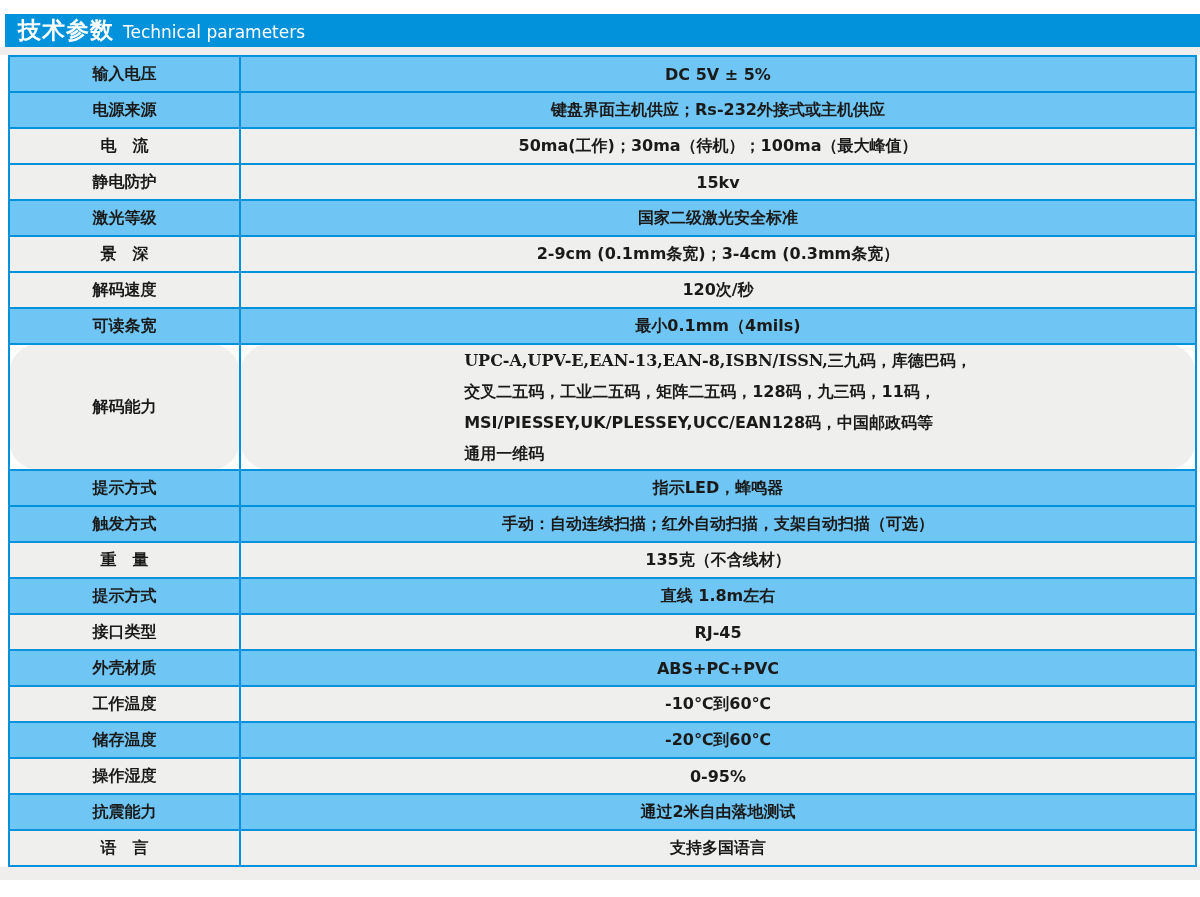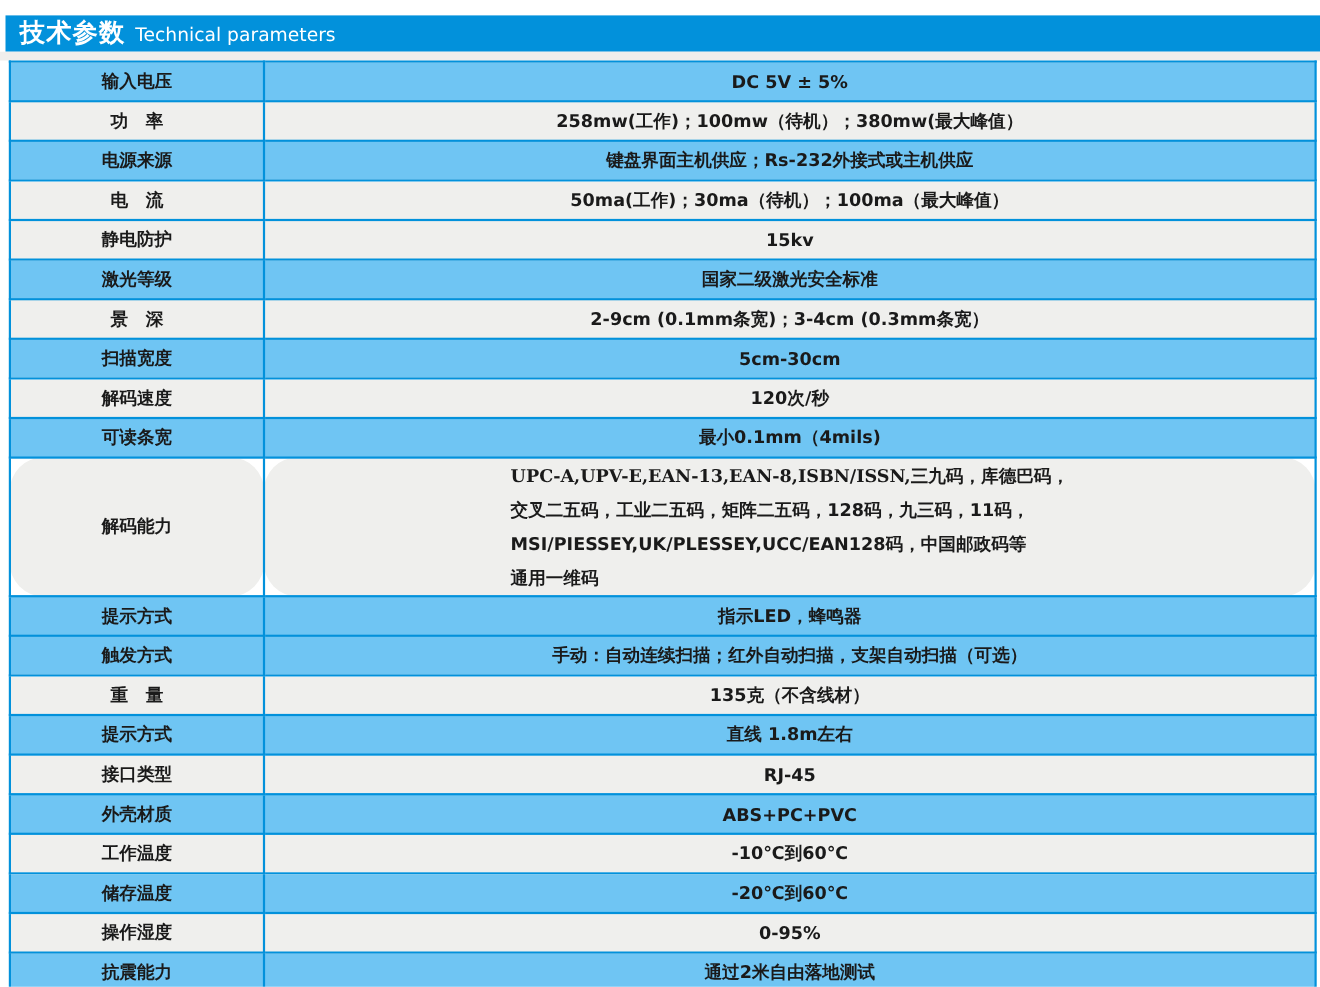--- a/index.html
+++ b/index.html
@@ -97,47 +97,39 @@
 <table class="params">
   <colgroup>
     <col class="c-label">
     <col class="c-value">
   </colgroup>
   <tbody>
       <tr class="blue">
         <td class="label">输入电压</td>
         <td class="value">DC 5V ± 5%</td>
       </tr>
-      <tr class="white">
-        <td class="label">功　率</td>
-        <td class="value">258mw(工作)；100mw（待机）；380mw(最大峰值）</td>
-      </tr>
       <tr class="blue">
         <td class="label">电源来源</td>
         <td class="value">键盘界面主机供应；Rs-232外接式或主机供应</td>
       </tr>
       <tr class="white">
         <td class="label">电　流</td>
         <td class="value">50ma(工作)；30ma（待机）；100ma（最大峰值）</td>
       </tr>
       <tr class="white">
         <td class="label">静电防护</td>
         <td class="value">15kv</td>
       </tr>
       <tr class="blue">
         <td class="label">激光等级</td>
         <td class="value">国家二级激光安全标准</td>
       </tr>
       <tr class="white">
         <td class="label">景　深</td>
         <td class="value">2-9cm (0.1mm条宽)；3-4cm (0.3mm条宽）</td>
-      </tr>
-      <tr class="blue">
-        <td class="label">扫描宽度</td>
-        <td class="value">5cm-30cm</td>
       </tr>
       <tr class="white">
         <td class="label">解码速度</td>
         <td class="value">120次/秒</td>
       </tr>
       <tr class="blue">
         <td class="label">可读条宽</td>
         <td class="value">最小0.1mm（4mils)</td>
       </tr>
       <tr class="white tall">

